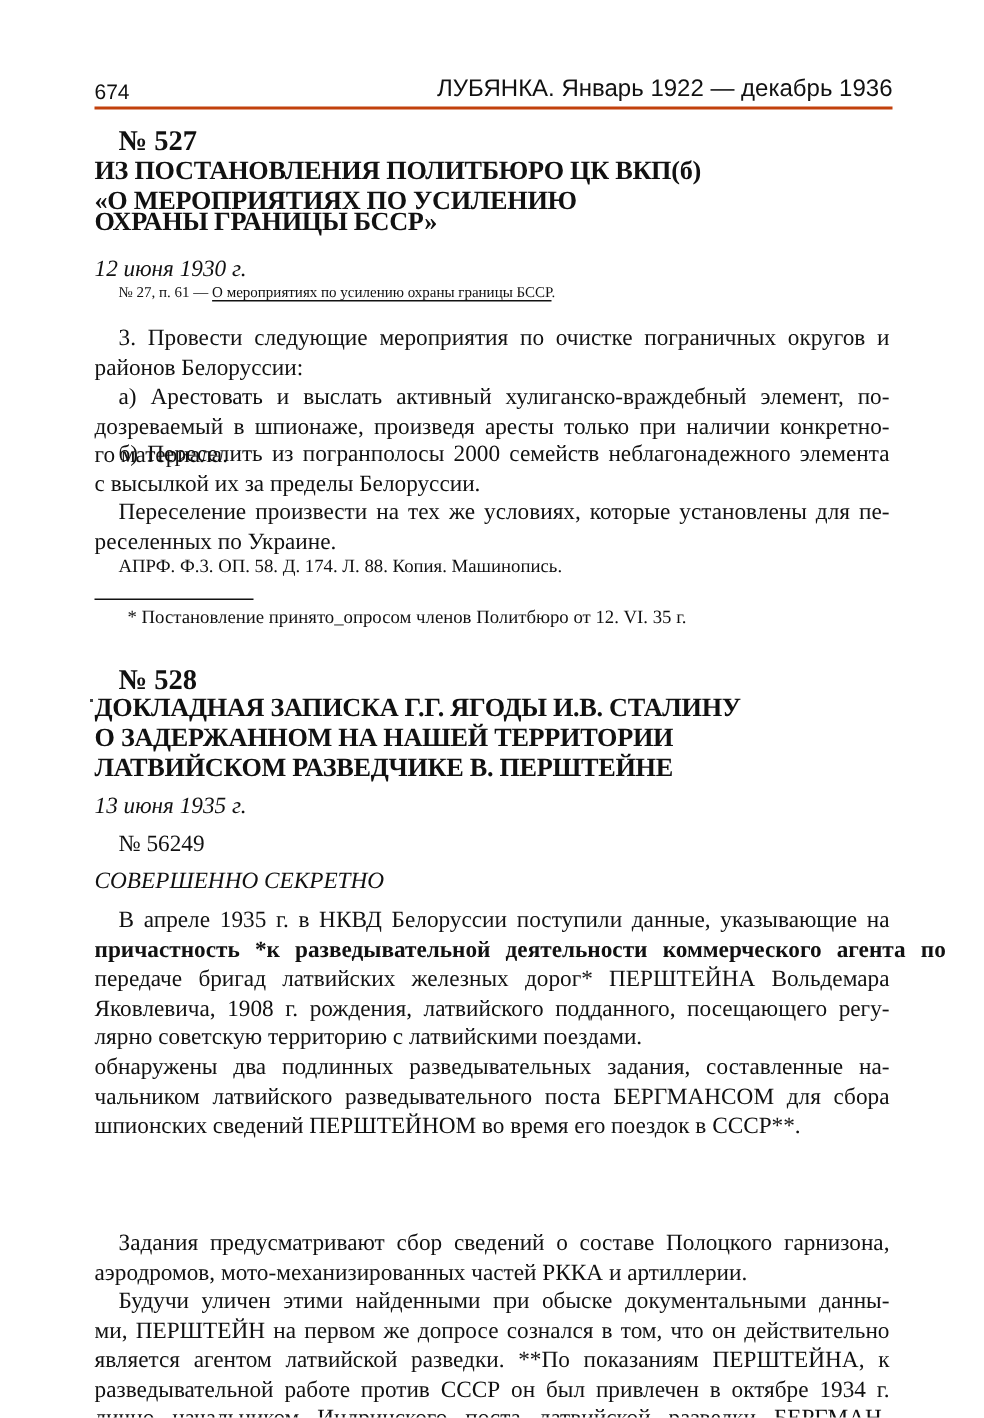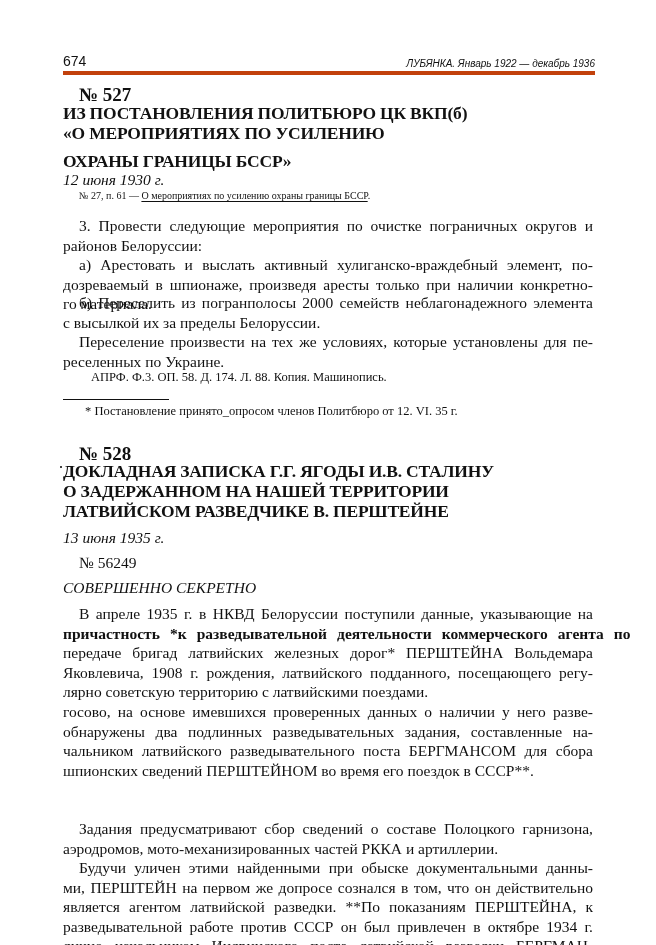--- a/index.html
+++ b/index.html
@@ -1,49 +1,49 @@
 <!DOCTYPE html>
 <html><head>
 <meta charset="utf-8">
 <style>
   html, body { margin: 0; padding: 0; background: #ffffff; }
   body { width: 656px; height: 945px; position: relative; overflow: hidden; color: #111; }
   .page { position: absolute; left: 63px; top: 0; width: 532px; }
-  .running-head { position: absolute; left: 0; top: 53px; width: 532px; height: 18px; border-bottom: 4px solid #c2410c; font-family: "Liberation Sans", sans-serif; font-size: 13px; }
+  .running-head { position: absolute; left: 0; top: 53px; width: 532px; height: 18px; border-bottom: 2px solid #c2410c; font-family: "Liberation Sans", sans-serif; font-size: 13px; }
   .running-head .pnum { position: absolute; left: 0; bottom: 2px; font-size: 14px; }
-  .running-head .rtitle { position: absolute; right: 0; bottom: 2px; font-size: 10px; font-style: italic; }
+  .running-head .rtitle { position: absolute; right: 0; bottom: 2px; font-size: 16px; }
   .docnum { position: absolute; left: 16px; font-family: "Liberation Serif", serif; font-weight: bold; font-size: 19px; line-height: 20px; }
   .doctitle { position: absolute; left: 0; font-family: "Liberation Serif", serif; font-weight: bold; font-size: 17.5px; line-height: 21px; letter-spacing: -0.2px; white-space: nowrap; }
   .date { position: absolute; left: 0; font-family: "Liberation Serif", serif; font-style: italic; font-size: 15.5px; }
   .para { position: absolute; left: 0; width: 530px; font-family: "Liberation Serif", serif; font-size: 15.5px; line-height: 19.6px; text-align: justify; }
   .line { display: block; white-space: nowrap; text-align: justify; text-align-last: justify; }
   .line.last { text-align-last: left; }
   .ref { position: absolute; left: 16px; font-family: "Liberation Serif", serif; font-size: 10px; white-space: nowrap; }
   .ref u { text-decoration: underline; text-underline-offset: 2px; }
-  .archive { position: absolute; left: 28px; font-family: "Liberation Serif", serif; font-size: 12.5px; white-space: nowrap; }
+  .archive { position: absolute; left: 16px; font-family: "Liberation Serif", serif; font-size: 12.5px; white-space: nowrap; }
   .fn-rule { position: absolute; left: 0; top: 399px; width: 106px; border-top: 1.5px solid #111; }
   .footnote { position: absolute; left: 22px; top: 404px; font-family: "Liberation Serif", serif; font-size: 12.5px; white-space: nowrap; }
   .classif { position: absolute; left: 0; font-family: "Liberation Serif", serif; font-style: italic; font-size: 15.5px; }
   .regnum { position: absolute; left: 16px; font-family: "Liberation Serif", serif; font-size: 15.5px; }
   .dot { position: absolute; left: -3px; top: 466px; width: 2px; height: 2px; background: #444; }
 </style>
 </head>
 <body>
 
 <div class="page">
 
   <div class="running-head">
     <span class="pnum">674</span>
     <span class="rtitle">ЛУБЯНКА. Январь 1922 — декабрь 1936</span>
   </div>
 
   <div class="docnum" style="top:85px">№ 527</div>
   <div class="doctitle" style="top:103px">ИЗ ПОСТАНОВЛЕНИЯ ПОЛИТБЮРО ЦК ВКП(б)</div>
   <div class="doctitle" style="top:123px">«О МЕРОПРИЯТИЯХ ПО УСИЛЕНИЮ</div>
-  <div class="doctitle" style="top:151px">ОХРАНЫ ГРАНИЦЫ БССР»</div>
+  <div class="doctitle" style="top:137px">ОХРАНЫ ГРАНИЦЫ БССР»</div>
   <div class="date" style="top:171px">12 июня 1930 г.</div>
 
   <div class="ref" style="top:190px">
     <span>№ 27, п. 61 — </span><u>О мероприятиях по усилению охраны границы БССР</u><span>.</span>
   </div>
 
   <div class="para" style="top:216px">
     <span class="line" style="padding-left: 16px; width: 514px; word-spacing: 3.97656px;">3. Провести следующие мероприятия по очистке пограничных округов и</span>
     <span class="line last">районов Белоруссии:</span>
   </div>
@@ -84,21 +84,20 @@
   <div class="classif" style="top:579px">СОВЕРШЕННО СЕКРЕТНО</div>
 
   <div class="para" style="top:604px">
     <span class="line" style="padding-left: 16px; width: 514px; word-spacing: 2.60312px;">В апреле 1935 г. в НКВД Белоруссии поступили данные, указывающие на</span>
     <span class="line" style="width: 530px; word-spacing: 6.20833px; font-weight: bold;">причастность *к разведывательной деятельности коммерческого агента по</span>
     <span class="line" style="width: 530px; word-spacing: 6.96615px;">передаче бригад латвийских железных дорог* ПЕРШТЕЙНА Вольдемара</span>
     <span class="line" style="width: 530px; word-spacing: 3.87054px;">Яковлевича, 1908 г. рождения, латвийского подданного, посещающего регу-</span>
     <span class="line last">лярно советскую территорию с латвийскими поездами.</span>
   </div>
   <div class="para" style="top:702px">
-    <span class="line" style="width: 530px; word-spacing: 3.25312px;">госово, на основе имевшихся проверенных данных о наличии у него разве-</span>
     <span class="line" style="width: 530px; word-spacing: 6.67969px;">обнаружены два подлинных разведывательных задания, составленные на-</span>
     <span class="line" style="width: 530px; word-spacing: 4.54948px;">чальником латвийского разведывательного поста БЕРГМАНСОМ для сбора</span>
     <span class="line last">шпионских сведений ПЕРШТЕЙНОМ во время его поездок в СССР**.</span>
   </div>
   <div class="para" style="top:819px">
     <span class="line" style="padding-left: 16px; width: 514px; word-spacing: 3.93527px;">Задания предусматривают сбор сведений о составе Полоцкого гарнизона,</span>
     <span class="line last">аэродромов, мото-механизированных частей РККА и артиллерии.</span>
   </div>
   <div class="para" style="top:858px">
     <span class="line" style="padding-left: 16px; width: 514px; word-spacing: 4.47321px;">Будучи уличен этими найденными при обыске документальными данны-</span>

